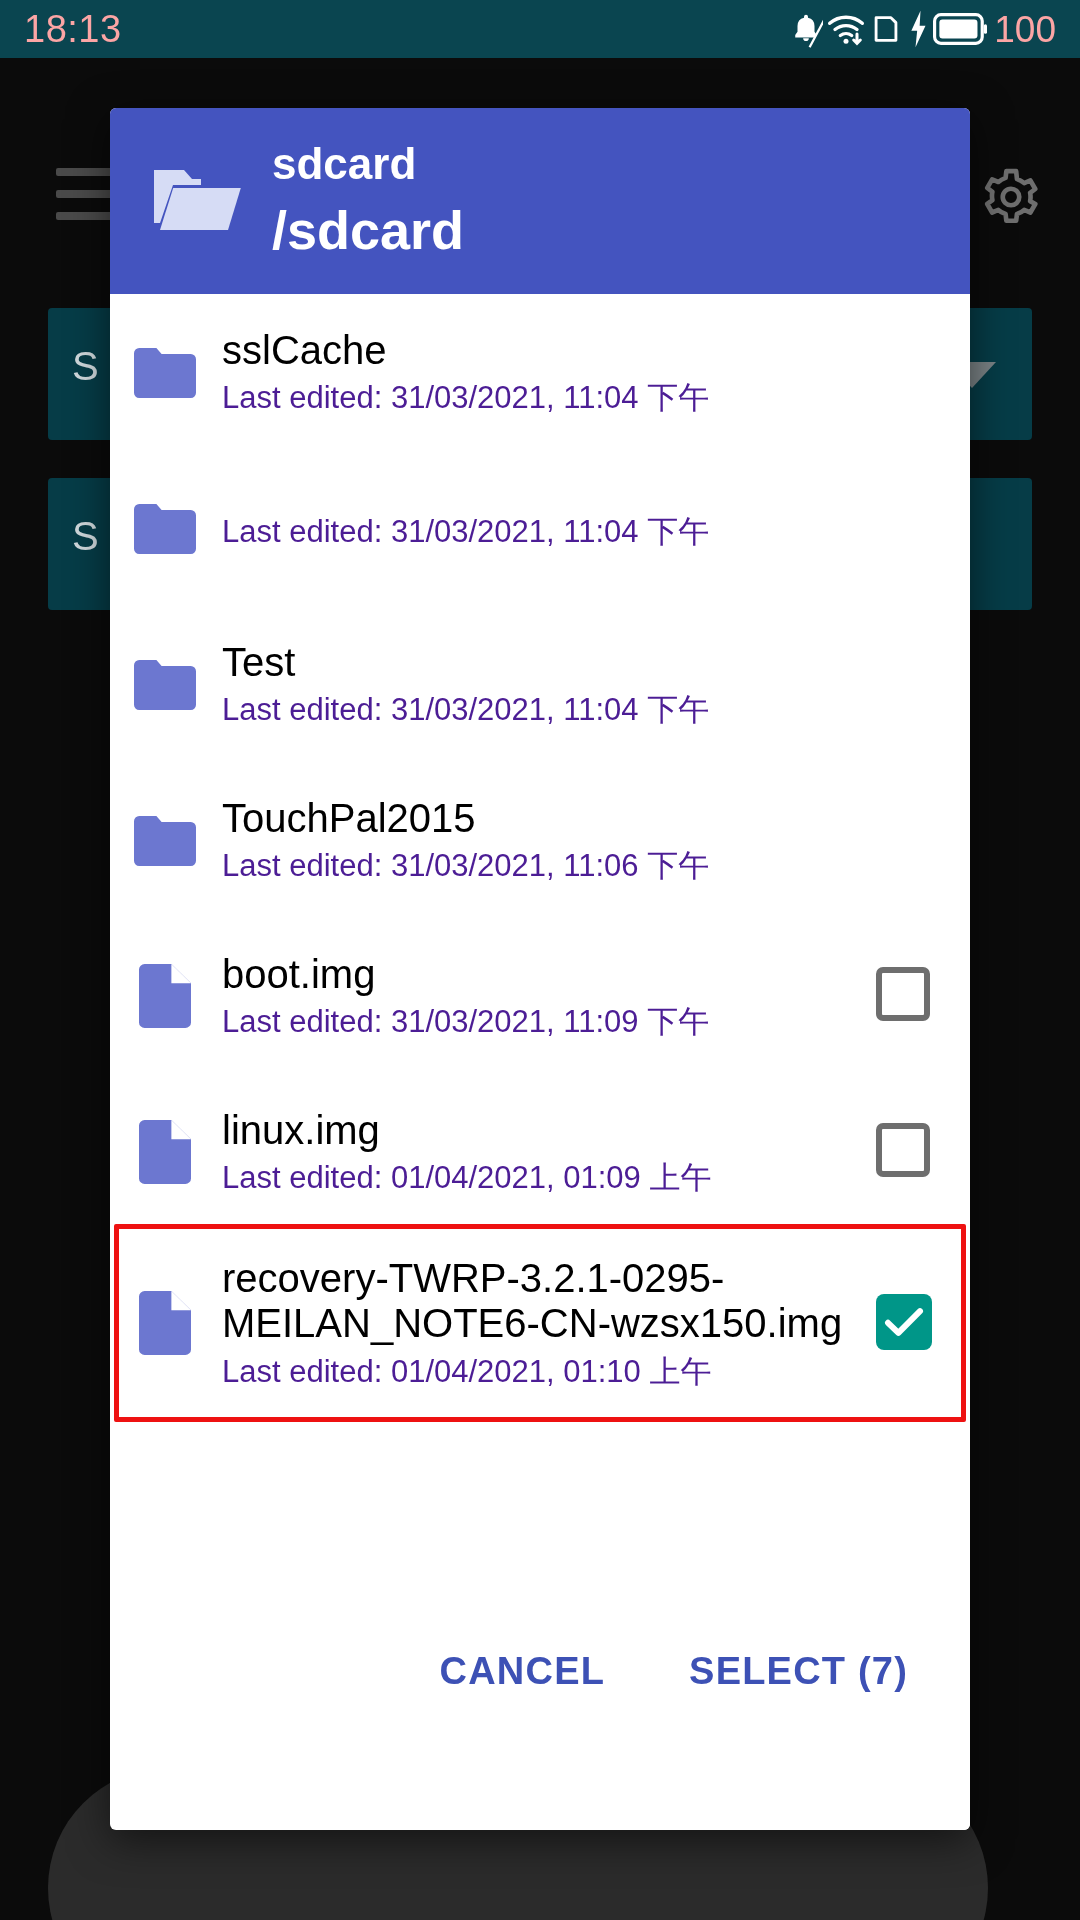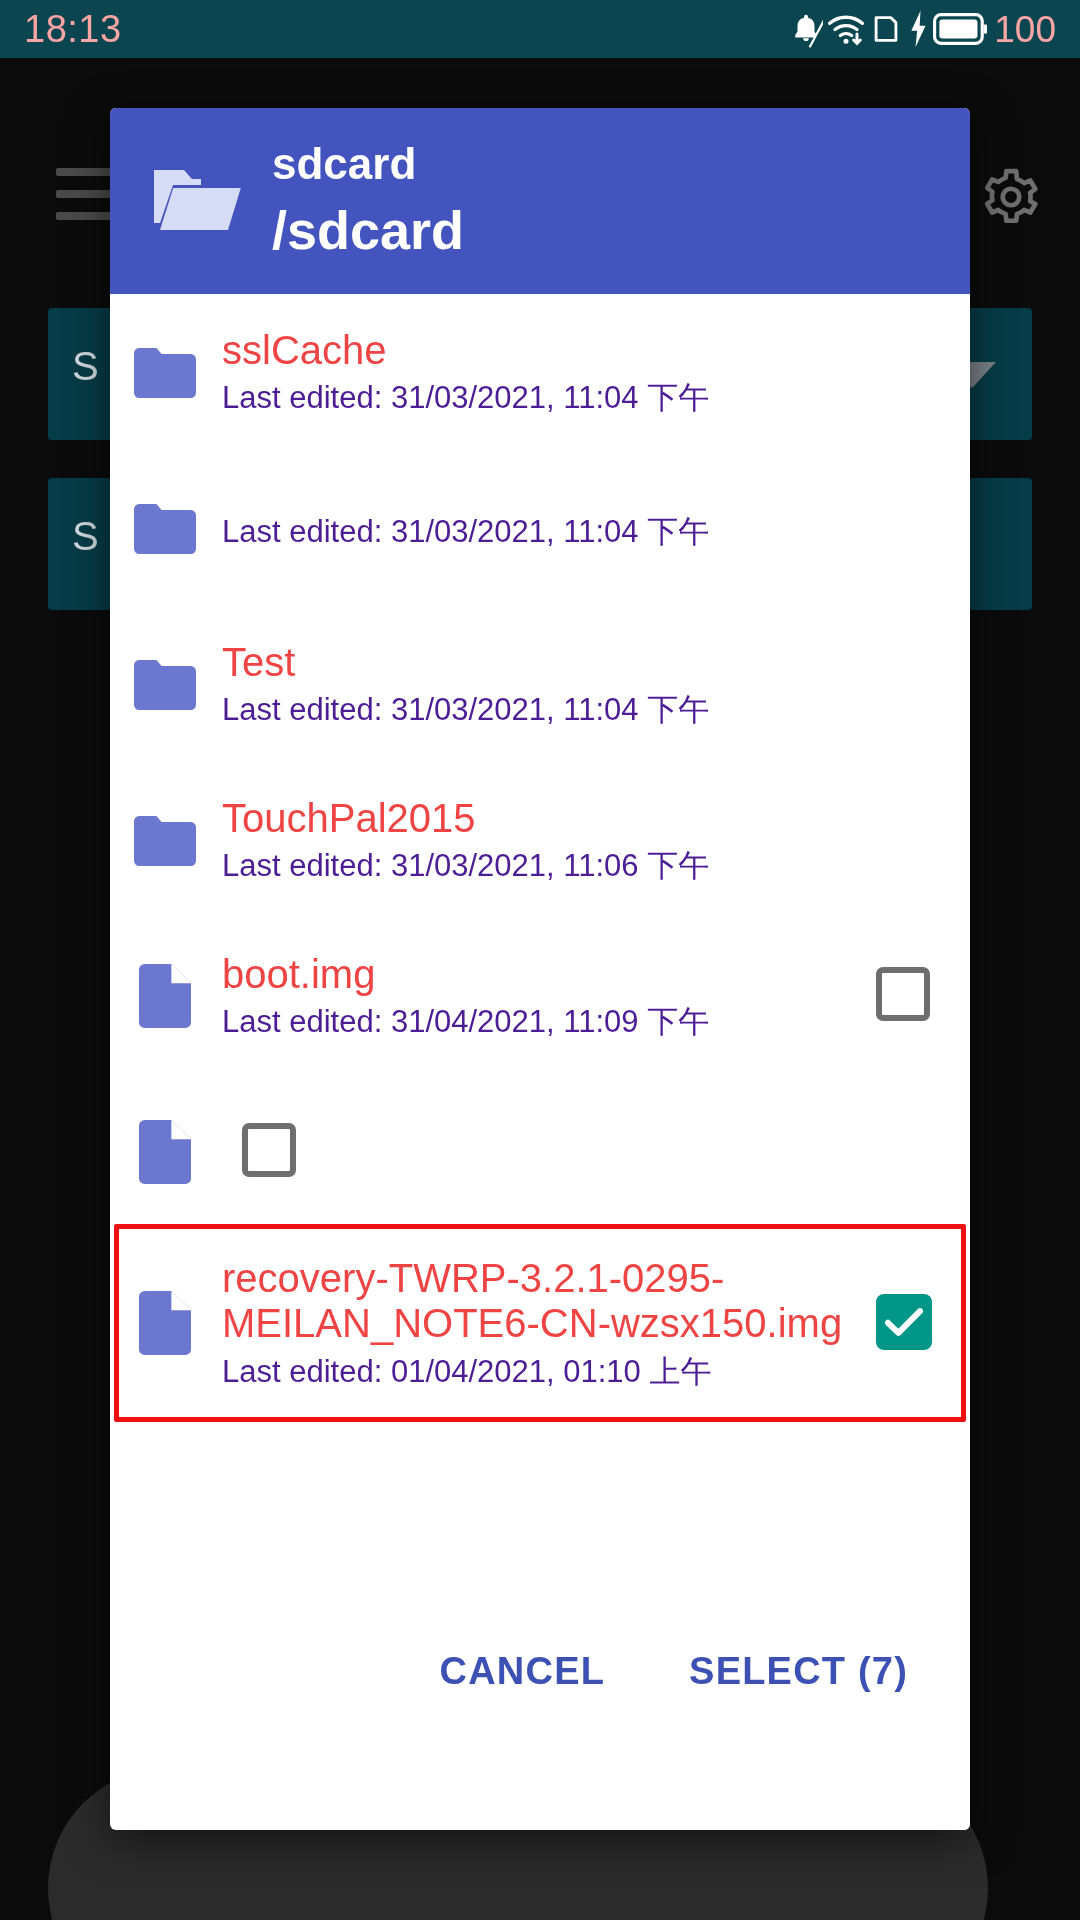--- a/index.html
+++ b/index.html
@@ -57,21 +57,21 @@
   .dlg-title { font-size:44px; font-weight:700; line-height:1.15; }
   .dlg-subtitle { font-size:54px; font-weight:700; line-height:1.2; margin-top:8px; }
 
   .dlg-list { flex:1 1 auto; overflow:hidden; position:relative; background:#fff; }
   .row {
     display:flex; align-items:center; padding:0 36px 0 24px;
     height:156px;
   }
   .row-icon { flex:0 0 auto; width:62px; margin-right:26px; display:flex; justify-content:center; }
   .row-body { flex:1 1 auto; min-width:0; }
-  .row-name { font-size:40px; color:#ef4444; line-height:1.12; font-weight:400; word-break:break-word; }
+  .row-name { font-size:40px; color:#000000; line-height:1.12; font-weight:400; word-break:break-word; }
   .row-sub { font-size:31px; color:#4c1d95; line-height:1.2; margin-top:7px; }
   .row-check { flex:0 0 auto; width:58px; height:58px; margin-left:20px; }
 
   .cb-off { width:54px; height:54px; border:6px solid #6e6e6e; border-radius:7px; background:#fff; }
   .cb-on { width:56px; height:56px; border-radius:8px; background:#009688; display:flex; align-items:center; justify-content:center; }
 
   .row-tall { height:auto; padding-top:26px; padding-bottom:26px; }
 
   .highlight-box {
     position:absolute; left:4px; right:4px;
@@ -222,32 +222,36 @@
         </div>
         <div class="row">
           <div class="row-icon">
             <svg width="52" height="64" viewBox="0 0 26 32" fill="#6c77d0">
               <path d="M2.8 0h13.4L26 9.6v19.6A2.8 2.8 0 0 1 23.2 32H2.8A2.8 2.8 0 0 1 0 29.2V2.8A2.8 2.8 0 0 1 2.8 0z"></path>
               <path d="M16.2 0L26 9.6h-9.8z" fill="#ffffff"></path>
             </svg>
           </div>
           <div class="row-body">
             <div class="row-name">boot.img</div>
-            <div class="row-sub">Last edited: 31/04/2021, 11:09 下午</div>
+            <div class="row-sub">Last edited: 31/03/2021, 11:09 下午</div>
           </div>
           <div class="row-check">
             <div class="cb-off"></div>
           </div>
         </div>
         <div class="row">
           <div class="row-icon">
             <svg width="52" height="64" viewBox="0 0 26 32" fill="#6c77d0">
               <path d="M2.8 0h13.4L26 9.6v19.6A2.8 2.8 0 0 1 23.2 32H2.8A2.8 2.8 0 0 1 0 29.2V2.8A2.8 2.8 0 0 1 2.8 0z"></path>
               <path d="M16.2 0L26 9.6h-9.8z" fill="#ffffff"></path>
             </svg>
+          </div>
+          <div class="row-body">
+            <div class="row-name">linux.img</div>
+            <div class="row-sub">Last edited: 01/04/2021, 01:09 上午</div>
           </div>
           <div class="row-check">
             <div class="cb-off"></div>
           </div>
         </div>
         <div class="row row-tall">
           <div class="row-icon">
             <svg width="52" height="64" viewBox="0 0 26 32" fill="#6c77d0">
               <path d="M2.8 0h13.4L26 9.6v19.6A2.8 2.8 0 0 1 23.2 32H2.8A2.8 2.8 0 0 1 0 29.2V2.8A2.8 2.8 0 0 1 2.8 0z"></path>
               <path d="M16.2 0L26 9.6h-9.8z" fill="#ffffff"></path>

